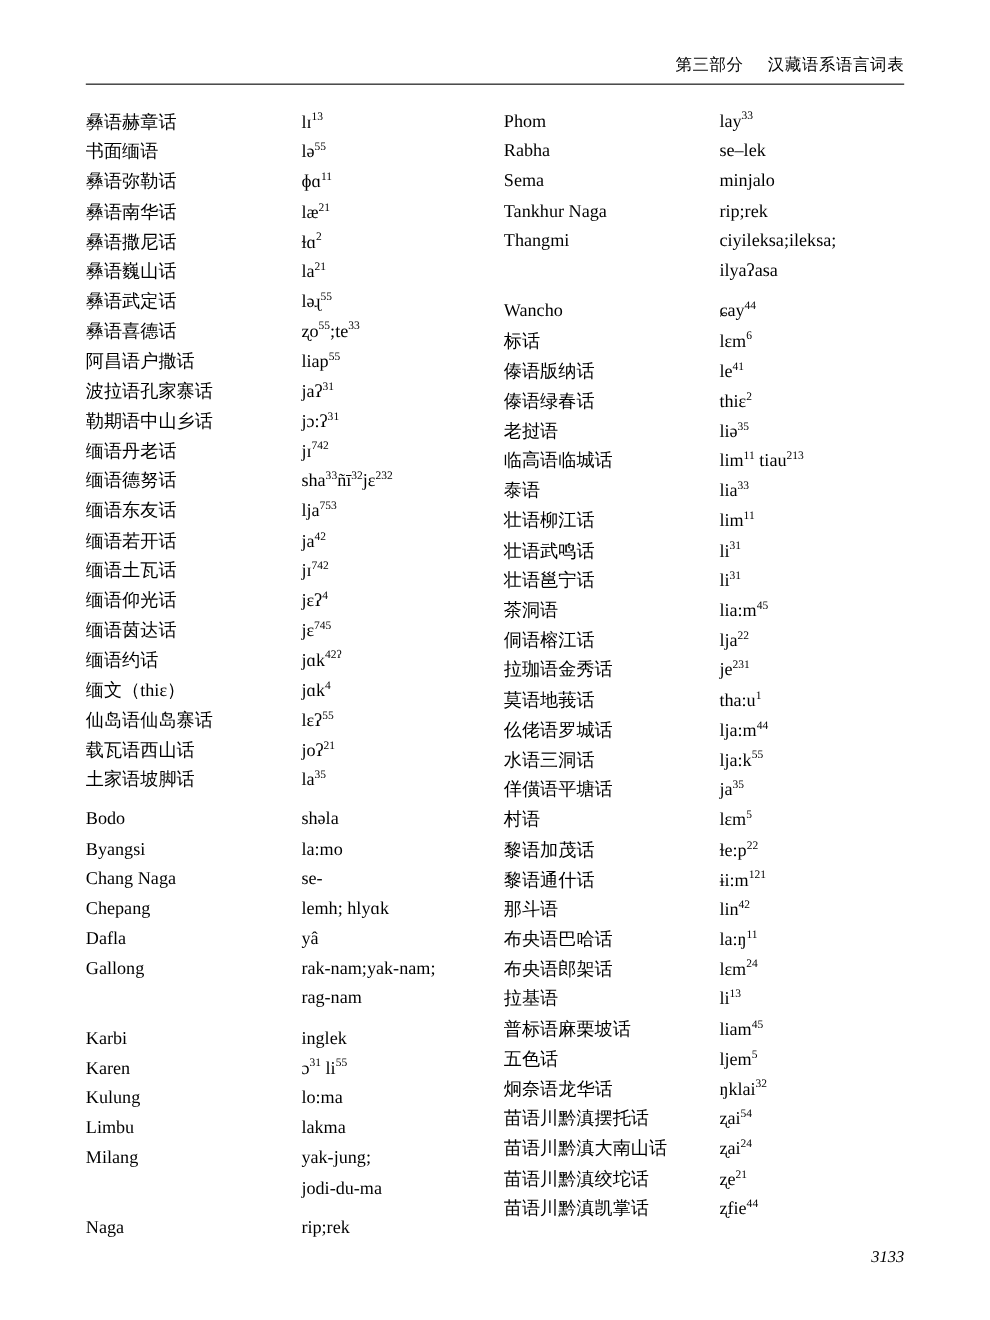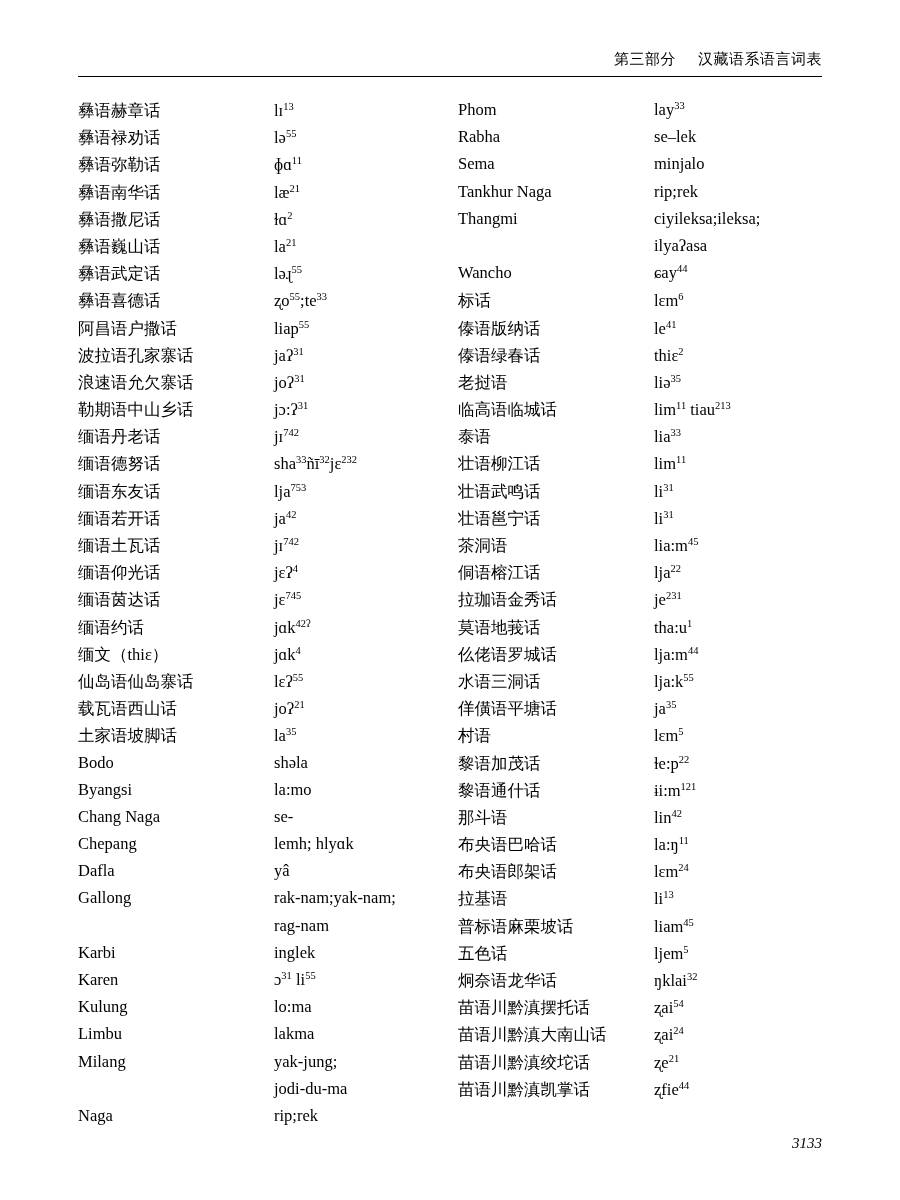--- a/index.html
+++ b/index.html
@@ -56,20 +56,21 @@
   .col {
     width: 380px;
   }
   .row {
     display: flex;
     flex-direction: row;
     align-items: baseline;
     height: 27.2px;
   }
   .row.spacer-before {
+    margin-top: 9px;
   }
   .term {
     width: 196px;
     font-size: 16.5px;
     white-space: nowrap;
     overflow: visible;
   }
   .gloss {
     font-size: 16.5px;
     white-space: nowrap;
@@ -103,21 +104,21 @@
   <div class="rule"></div>
 
   <div class="content">
     <div class="cols">
       <div class="col" id="col0">
           <div class="row">
             <div class="term">彝语赫章话</div>
             <div class="gloss">lɪ<sup>13</sup></div>
           </div>
           <div class="row">
-            <div class="term">彝语禄劝话</div>
+            <div class="term">书面缅语</div>
             <div class="gloss">lə<sup>55</sup></div>
           </div>
           <div class="row">
             <div class="term">彝语弥勒话</div>
             <div class="gloss">ɸɑ<sup>11</sup></div>
           </div>
           <div class="row">
             <div class="term">彝语南华话</div>
             <div class="gloss">læ<sup>21</sup></div>
           </div>
@@ -137,24 +138,20 @@
             <div class="term">彝语喜德话</div>
             <div class="gloss">ʐo<sup>55</sup>;te<sup>33</sup></div>
           </div>
           <div class="row">
             <div class="term">阿昌语户撒话</div>
             <div class="gloss">liap<sup>55</sup></div>
           </div>
           <div class="row">
             <div class="term">波拉语孔家寨话</div>
             <div class="gloss">jaʔ<sup>31</sup></div>
-          </div>
-          <div class="row">
-            <div class="term">浪速语允欠寨话</div>
-            <div class="gloss">joʔ<sup>31</sup></div>
           </div>
           <div class="row">
             <div class="term">勒期语中山乡话</div>
             <div class="gloss">jɔ:ʔ<sup>31</sup></div>
           </div>
           <div class="row">
             <div class="term">缅语丹老话</div>
             <div class="gloss">jɪ<sup>742</sup></div>
           </div>
           <div class="row">

